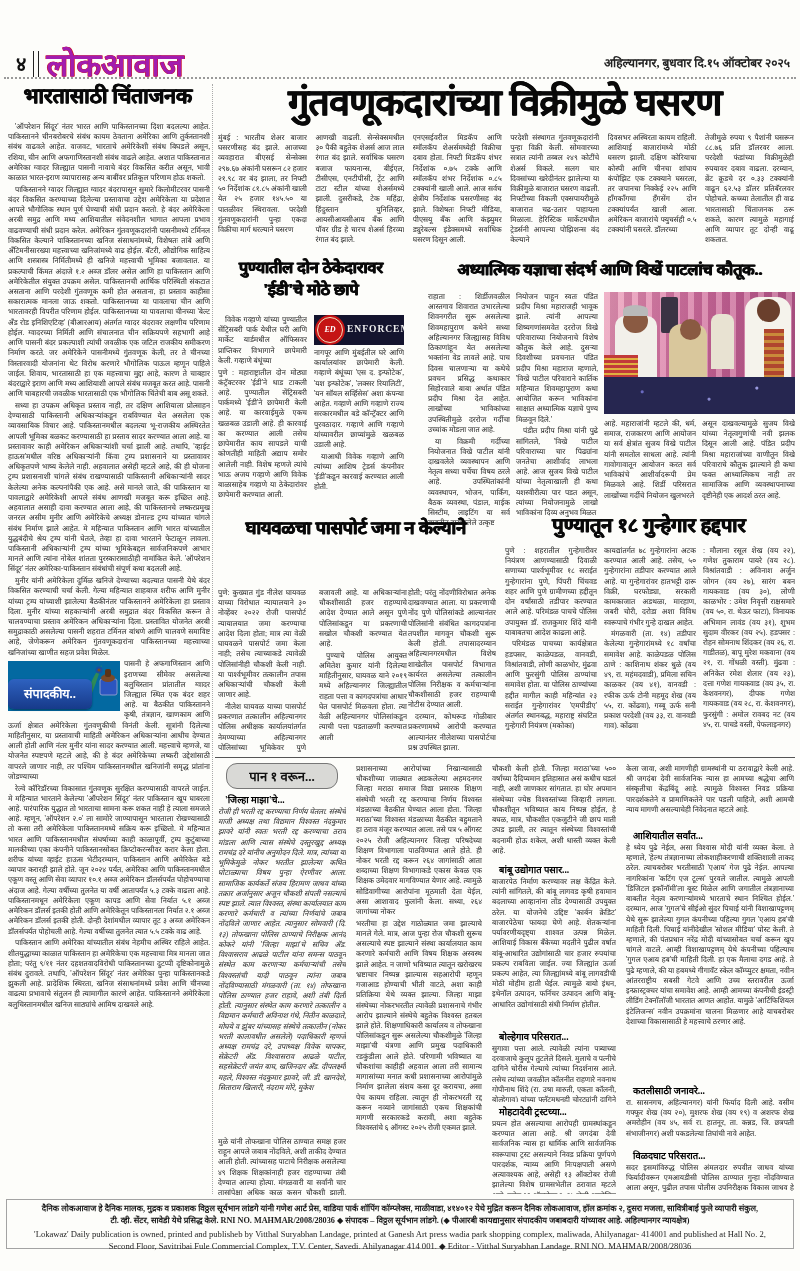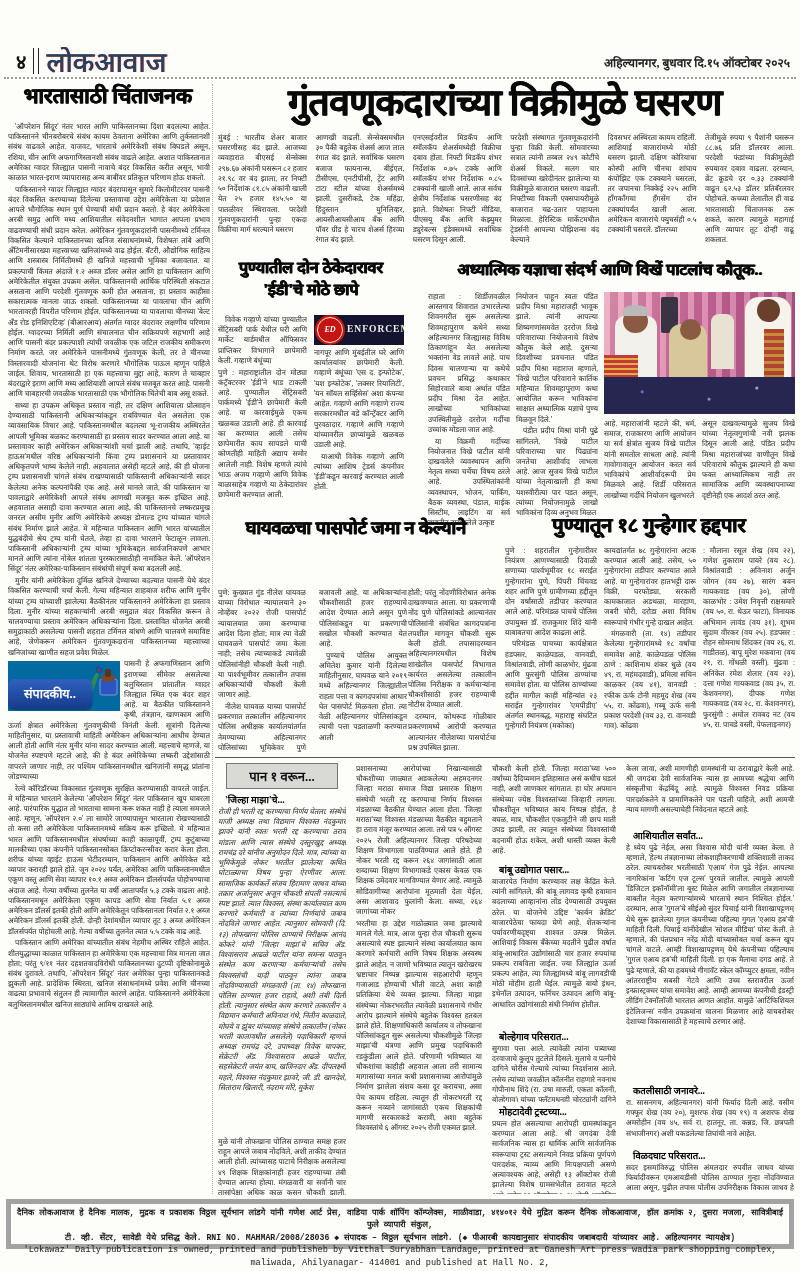--- a/index.html
+++ b/index.html
@@ -2,21 +2,21 @@
 <html><head>
 <meta charset="utf-8">
 <style>
   html,body{margin:0;padding:0;background:#e8e8e4;}
   #page{position:relative;width:800px;height:1271px;margin:0 auto;background:#fdfdfa;
         font-family:"Liberation Serif","DejaVu Serif",serif;color:#1c1c1c;overflow:hidden;}
   .abs{position:absolute;}
   
   .pageno{font-size:20px;font-weight:bold;color:#111;}
   .dbar{width:4px;height:26px;border-left:1.5px solid #222;border-right:1.5px solid #222;}
-  .masthead{font-size:28px;font-weight:400;color:#0c4a6e;letter-spacing:0;
+  .masthead{font-size:32px;font-weight:700;color:#a21caf;letter-spacing:0;
             text-shadow:0.6px 0 #d01010, -0.4px 0 #d01010;}
   .dateline{font-size:12px;font-weight:bold;color:#222;text-align:right;}
   .dotrule{border-top:2px dotted #999;}
   .vrule{border-left:1px dotted #aaa;}
   .hrule{border-top:1px solid #555;}
   
   .hl{font-weight:900;color:#090909;text-align:center;
       text-shadow:0.5px 0 #090909,-0.5px 0 #090909;}
   .hl-lead{font-size:37px;line-height:1.15;letter-spacing:-0.5px;}
   .hl-edit{font-size:21px;line-height:1.1;text-align:center;}
@@ -56,21 +56,21 @@
   .ph-speaker{left:30%;top:4%;width:9%;height:30%;background:#3a3344;border-radius:2px;}
   .ph-head{border-radius:50%;background:#8a5a42;}
   .ph-hair{border-radius:50% 50% 0 0;background:#b9b9b9;}
   .ph-table{left:0;bottom:0;width:100%;height:30%;
     background:radial-gradient(circle at 20% 40%,#6a6ac0 1px,transparent 2px),
                radial-gradient(circle at 55% 60%,#8a8ad0 1px,transparent 2px),
                radial-gradient(circle at 80% 30%,#9a9ae0 1px,transparent 2px),#262650;}
   .ph-cloth{left:0;bottom:22%;width:18%;height:26%;
     background:repeating-linear-gradient(180deg,#c23a3a 0 3px,#e0b040 3px 5px);}
   
-  .footer{border:5px solid #a3a3a3;text-align:center;padding:3px 6px;box-sizing:border-box;font-family:Liberation Mono, monospace;}
+  .footer{border:1px solid #a3a3a3;text-align:center;padding:3px 6px;box-sizing:border-box;}
   .f-mr{font-size:8.2px;font-weight:bold;line-height:1.5;}
   .f-en{font-size:8.6px;line-height:1.5;}
 </style>
 </head>
 <body>
 
 <div id="page">
 
   <div class="abs" style="left:16px;top:42px;display:flex;align-items:center;gap:7px;">
     <span class="pageno">४</span>
@@ -188,21 +188,21 @@
     <div class="col" style="width:92px;height:208px;">
       <div class="p p0">कायद्यांतर्गत ७८ गुन्हेगारांना अटक करण्यात आली आहे. तसेच, ५० गुन्हेगारांना तडीपार करण्यात आले आहे. या गुन्हेगारांवर हातभट्टी दारू विक्री, घरफोड्या, सरकारी कामकाजात अडथळा, मारहाण, जबरी चोरी, दरोडा अशा विविध स्वरूपाचे गंभीर गुन्हे दाखल आहेत.</div>
       <div class="p">मंगळवारी (ता. १४) तडीपार केलेल्या गुन्हेगारांमध्ये १८ वर्षांचा समावेश आहे. काळेपडळ पोलिस ठाणे : काशिनाथ शंकर धुळे (वय ४९, रा. महंमदवाडी), प्रमिला सचिन काळकर (वय ४१), वानवडी : रफीक ऊर्फ टोनी महमूद शेख (वय ५५, रा. कोंढवा), गब्बू ऊर्फ सनी प्रकाश परदेशी (वय ३३, रा. वानवडी गाव). कोंढवा</div>
     </div>
     <div class="col" style="width:92px;height:208px;">: मौलाना रसूल शेख (वय २२), गणेश तुकाराम पायरे (वय २८). विश्रांतवाडी : अविनाश अर्जुन जोगन (वय २७), सारंग बबन गायकवाड (वय ३०), लोणी काळभोर : उमेश निवृत्ती राक्षसमारे (वय ५०, रा. थेऊर फाटा), विनायक अभिमान लावंड (वय ३१), शुभम सुदाम वीरकर (वय २५). हडपसर : रोहन सोमनाथ शिंदकर (वय २६, रा. गाडीतळ), बापू मुरेश मकवाना (वय २१, रा. गोंधळी वस्ती). मुंढवा : अनिकेत रमेश शेलार (वय २३), दत्ता गणेश गायकवाड (वय ३५, रा. केशवनगर), दीपक गणेश गायकवाड (वय २८, रा. केशवनगर), फुरसुंगी : अमोल रावबद नट (वय ४५, रा. पाचडे वस्ती, पेफलाइनगर)</div>
   </div>
 
   <div class="abs hrule" style="left:215px;top:757px;width:580px;"></div>
 
   <div class="abs" style="left:218px;top:763px;width:128px;height:432px;overflow:hidden;">
-    <div class="contbox" style="margin:0 8px 4px 8px;">पान १ वरून...</div>
+    <div class="contbox" style="margin:0 8px 4px 8px;border-radius:11px;">पान १ वरून...</div>
     <div class="subhead">'जिल्हा माझा'चे...</div>
     <div class="col" style="height:330px;font-style:italic;">
       <div class="p p0">रोजी ही भरती रद्द करण्याचा निर्णय घेतला. संस्थेचे माजी अध्यक्ष तथा विद्यमान विश्वस्त नंदकुमार झावरे यांनी स्वतः भरती रद्द करण्याचा ठराव मांडला आणि त्यास संस्थेचे दस्तुरखुद्द अध्यक्ष रामचंद्र दरे यांनीच अनुमोदन दिले. मात्र, त्यांच्या या भूमिकेमुळे नोकर भरतीत झालेल्या कथित घोटाळ्याचा विषय पुन्हा ऐरणीवर आला. सामाजिक कार्यकर्ते संजय हिरामण जाधव यांच्या तक्रार अर्जानुसार अजून चौकशी संपली नसल्याचे स्पष्ट झाले. त्यात विश्वस्त, संस्था कार्यालयात काम करणारे कर्मचारी व त्यांच्या निर्णयांचे जबाब नोंदविले जाणार आहेत. त्यानुसार सोमवारी (दि. १३) तोफखाना पोलिस ठाण्याचे निरीक्षक आनंद कोकरे यांनी 'जिल्हा माझा'चे सचिव अ‍ॅड. विश्वासराव आढळे पाटील यांना समन्स पाठवून संस्थेत काम करणाऱ्या कर्मचाऱ्यांची तसेच विश्वस्तांची यादी पाठवून त्यांना जबाब नोंदविण्यासाठी मंगळवारी (ता. १४) तोफखाना पोलिस ठाण्यात हजर राहावे, अशी तंबी दिली होती. त्यानुसार संस्थेत काम करणारे तत्कालीन व विद्यमान कर्मचारी अविनाश गंधे, नितीन काळदाते, मोघये व झुंबर यांच्यासह संस्थेचे तत्कालीन (नोकर भरती कालावधीत असलेले) पदाधिकारी म्हणजे अध्यक्ष रामचंद्र दरे, उपाध्यक्ष विवेक चापकर, सेक्रेटरी अ‍ॅड. विश्वासराव आढळे पाटील, सहसेक्रेटरी जयंत बाघ, खजिनदार अ‍ॅड. दीपलक्ष्मी महले, विश्वस्त नंदकुमार झावरे, जी. डी. खानदेशे, सिताराम खिलारी, नंदराम मोरे, मुकेश</div>
     </div>
     <div class="col" style="height:70px;">
       <div class="p p0">मुळे यांनी तोफखाना पोलिस ठाण्यात समक्ष हजर राहून आपले जबाब नोंदविले, अशी ताकीद देण्यात आली होती. त्यांच्यासह पाटाचे निरीक्षक असलेल्या ४९ शिक्षक शिक्षकांनाही हजर राहण्याच्या तंबी देण्यात आल्या होत्या. मंगळवारी या सर्वांनी चार तासांपेक्षा अधिक काळ कसून चौकशी झाली. 'अखेर 'जिल्हा मराठा'ची भरती रद्द' विश्वस्त मंडळाचा बहुमताने निर्णय; ज्येष्ठ विश्वस्तांनी मांडलेल्या ठरावास सर्वांनी मान्यता, या मथळ्याखाली दै. लोकआवाजने ८ ऑगस्ट २०२५ रोजी सविस्तर वार्तांकन केले होते. वादविवाद आणि</div>
     </div>
   </div>
 
   <div class="abs col" style="left:356px;top:764px;width:126px;height:430px;">

